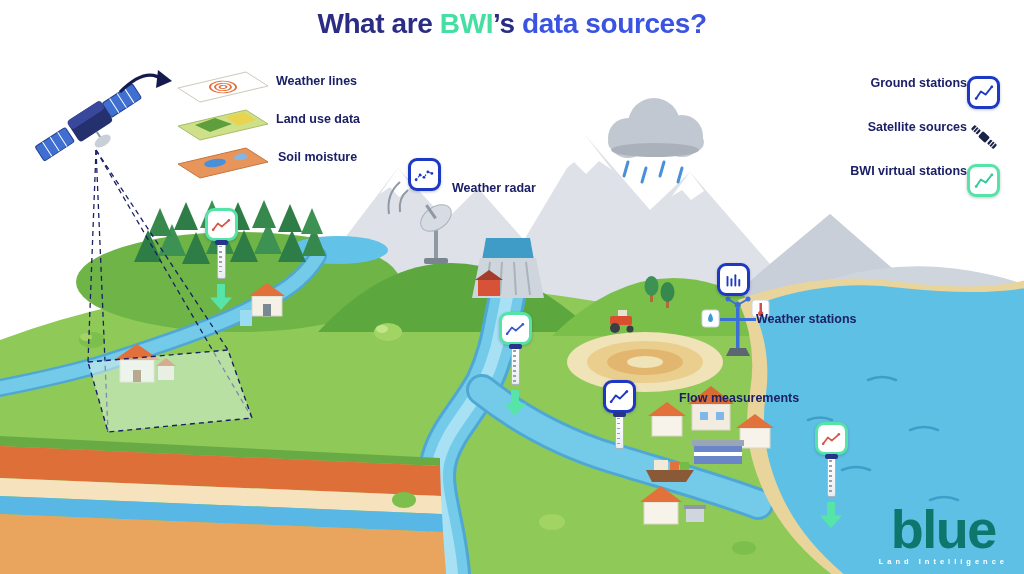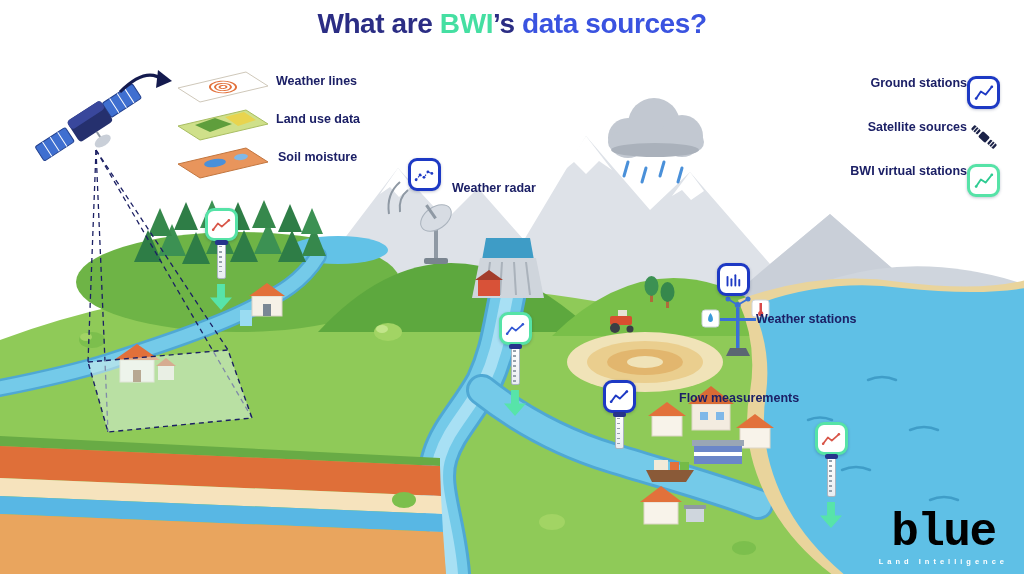--- a/index.html
+++ b/index.html
@@ -28,21 +28,21 @@
   .post { width:9px; background:linear-gradient(#ffffff,#e9edf1); border:1px solid #a9b4bf; border-radius:2px; position:relative; }
   .post::before { content:""; position:absolute; left:1px; top:2px; bottom:2px; width:3px;
                   background:repeating-linear-gradient(to bottom,#97a2ad 0 1.5px, transparent 1.5px 5px); }
   .post::after { content:""; position:absolute; top:-4px; left:-3px; width:13px; height:5px;
                  background:#26348c; border-radius:2px; }
   .arrow-down { width:22px; height:26px; background:#57e4a9; margin-top:3px;
                 clip-path:polygon(32% 0,68% 0,68% 52%,100% 52%,50% 100%,0 52%,32% 52%);
                 filter:drop-shadow(0 1px 1px rgba(0,0,0,.25)); }
 
   .logo { position:absolute; right:16px; bottom:8px; text-align:center; }
-  .logo-word { font-size:46px; font-weight:800; color:#000000; letter-spacing:-1.5px; line-height:1;font-family:Liberation Mono, monospace; }
+  .logo-word { font-size:54px; font-weight:800; color:#0f766e; letter-spacing:-1.5px; line-height:1; }
   .logo-tag  { font-size:7.5px; font-weight:600; letter-spacing:4px; color:#ffffff; margin-top:1px; }
 </style>
 </head>
 <body>
 
 <div class="canvas">
 
   <svg class="landscape" viewBox="0 0 1024 574">
 
     <g>

